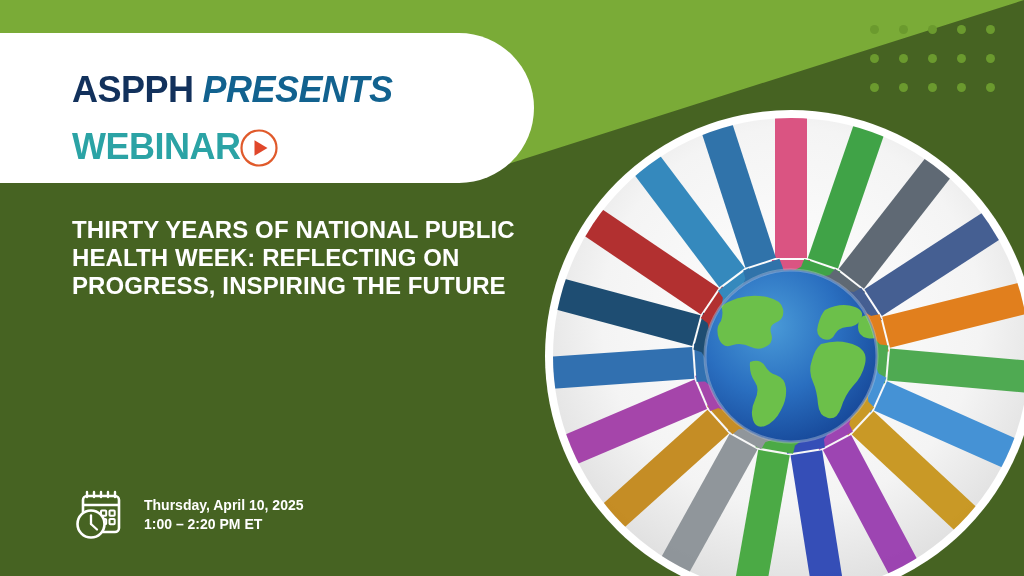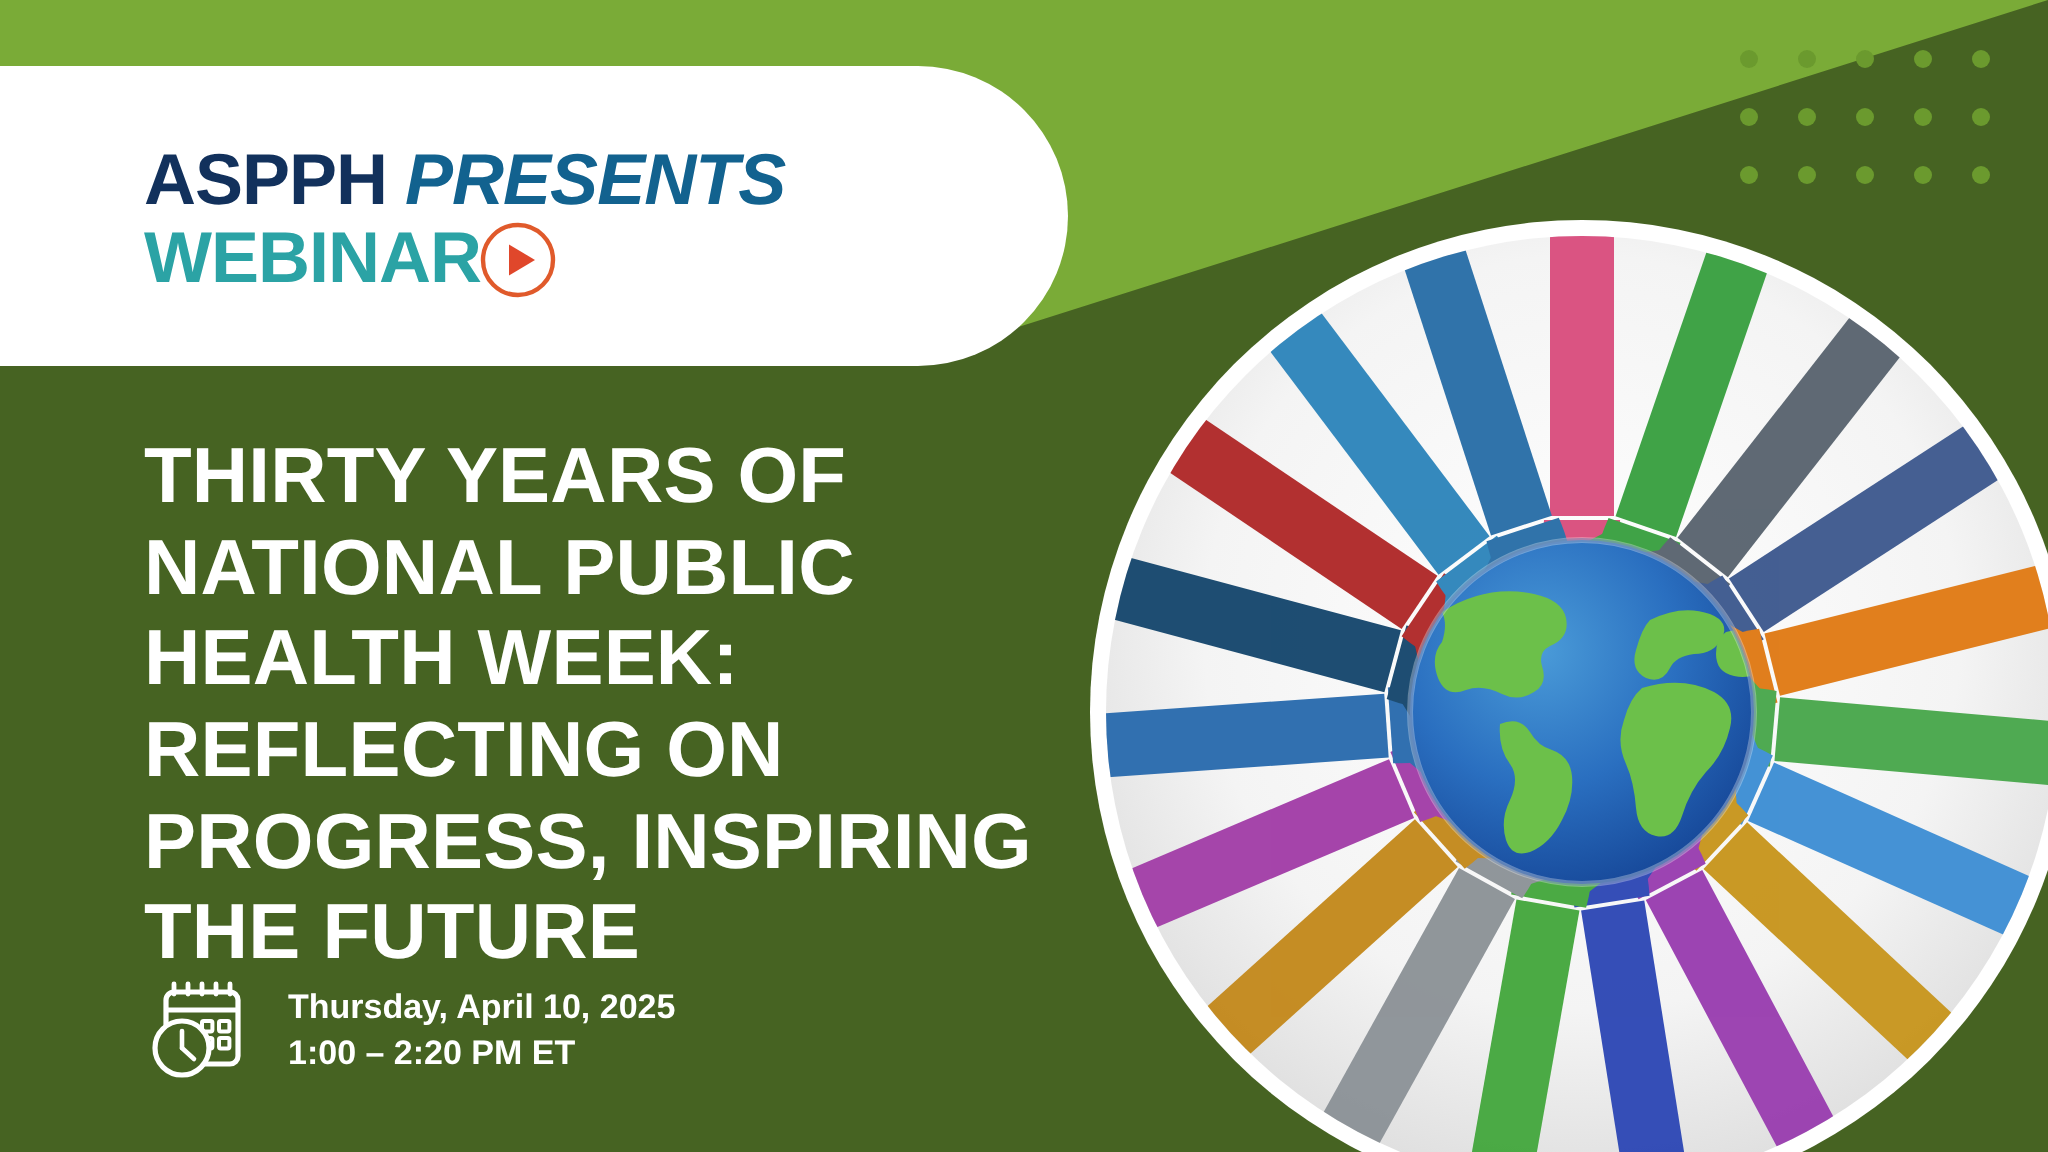--- a/index.html
+++ b/index.html
@@ -72,61 +72,61 @@
   }
   .logo-aspph { color:#12315c; }
   .logo-presents {
     color:#12628f;
     font-style:italic;
     margin-left:9px;
   }
   .logo-line2 {
     display:flex;
     align-items:center;
-    margin-top:0;
+    margin-top:18px;
   }
   .logo-webinar {
     color:#2ba3a5;
     font-size:36px;
     font-weight:bold;
     letter-spacing:-0.5px;
     line-height:1.02;
   }
   .play-badge {
     width:42px; height:42px;
     margin-left:-2px;
     flex:0 0 auto;
   }
 
   
   .headline {
     position:absolute;
     left:72px; top:216px;
     width:470px;
     color:#ffffff;
-    font-size:39px;
+    font-size:24px;
     font-weight:bold;
     line-height:1.17;
     letter-spacing:0.1px;
     z-index:5;
   }
 
   
   .datetime-block {
     position:absolute;
     left:72px; top:487px;
     display:flex;
     align-items:center;
     gap:16px;
     z-index:5;
   }
   .cal-clock-icon { width:56px; height:56px; flex:0 0 auto; }
   .datetime-text {
     color:#ffffff;
-    font-size:17px;
+    font-size:14px;
     font-weight:bold;
     line-height:1.38;
     white-space:nowrap;
   }
 
   
   .hands-photo {
     position:absolute;
     left:545px; top:110px;
     width:492px; height:492px;

